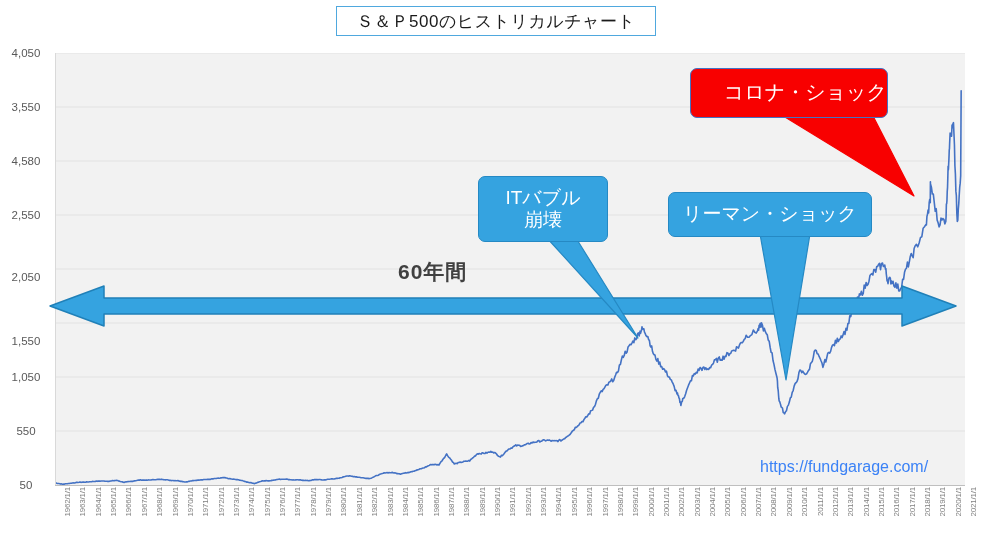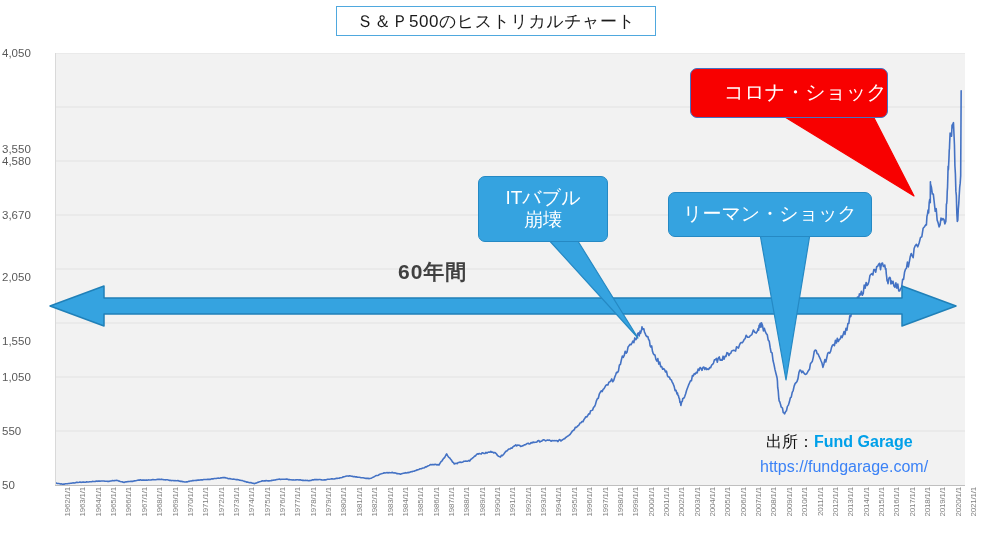--- a/index.html
+++ b/index.html
@@ -27,21 +27,21 @@
   .plot-inner{position:absolute;inset:0;overflow:hidden;}
   .axis-left{
     position:absolute;left:55px;top:53px;width:1px;height:432px;background:#D9D9D9;
   }
   .axis-bottom{
     position:absolute;left:55px;top:485px;width:910px;height:1px;background:#BFBFBF;
   }
 
   
   .y-label{
-    position:absolute;right:0;width:48px;text-align:left;
+    position:absolute;right:0;width:48px;text-align:center;
     font-size:11.5px;color:#595959;transform:translateY(-50%);
   }
   .y-axis-labels{position:absolute;left:0;top:53px;width:50px;height:432px;}
 
   
   .x-axis-labels{position:absolute;left:55px;top:487px;width:910px;height:52px;}
   .x-label{
     position:absolute;top:0;
     font-size:8px;color:#808080;white-space:nowrap;
     transform-origin:left top;transform:rotate(-90deg) translateX(-100%);
@@ -89,23 +89,23 @@
 <div id="root">
 
   <div class="chart-title">Ｓ＆Ｐ500のヒストリカルチャート</div>
 
   <div class="y-axis-labels">
       <div class="y-label" style="top: 432px;">50</div>
       <div class="y-label" style="top: 378px;">550</div>
       <div class="y-label" style="top: 324px;">1,050</div>
       <div class="y-label" style="top: 280px; margin-top: 8px;">1,550</div>
       <div class="y-label" style="top: 224px;">2,050</div>
-      <div class="y-label" style="top: 162px;">3,670</div>
+      <div class="y-label" style="top: 162px;">2,550</div>
       <div class="y-label" style="top: 108px;">4,580</div>
-      <div class="y-label" style="top: 54px; margin-top: 42px;">3,550</div>
+      <div class="y-label" style="top: 54px;">3,550</div>
       <div class="y-label" style="top: 0px;">4,050</div>
     </div>
 
   <div class="plot-area">
     <div class="plot-inner">
       <svg class="series" viewBox="0 0 910 432" preserveAspectRatio="none">
         <g id="grid-g">
             <line x1="0" x2="910" y1="378" y2="378" stroke="#E2E2E2" stroke-width="1" vector-effect="non-scaling-stroke"></line>
             <line x1="0" x2="910" y1="324" y2="324" stroke="#E2E2E2" stroke-width="1" vector-effect="non-scaling-stroke"></line>
             <line x1="0" x2="910" y1="270" y2="270" stroke="#E2E2E2" stroke-width="1" vector-effect="non-scaling-stroke"></line>
@@ -208,18 +208,15 @@
   </div>
 
   <div class="callout callout-blue co-lehman">
     <span>リーマン・ショック</span>
   </div>
 
   <div class="callout callout-red co-corona">
     <span>コロナ・ショック</span>
   </div>
 
-  <div class="source">
-    <span>出所：</span><span class="brand">Fund Garage</span>
-  </div>
   <div class="source-url">https://fundgarage.com/</div>
 
 </div>
 
 </body></html>

